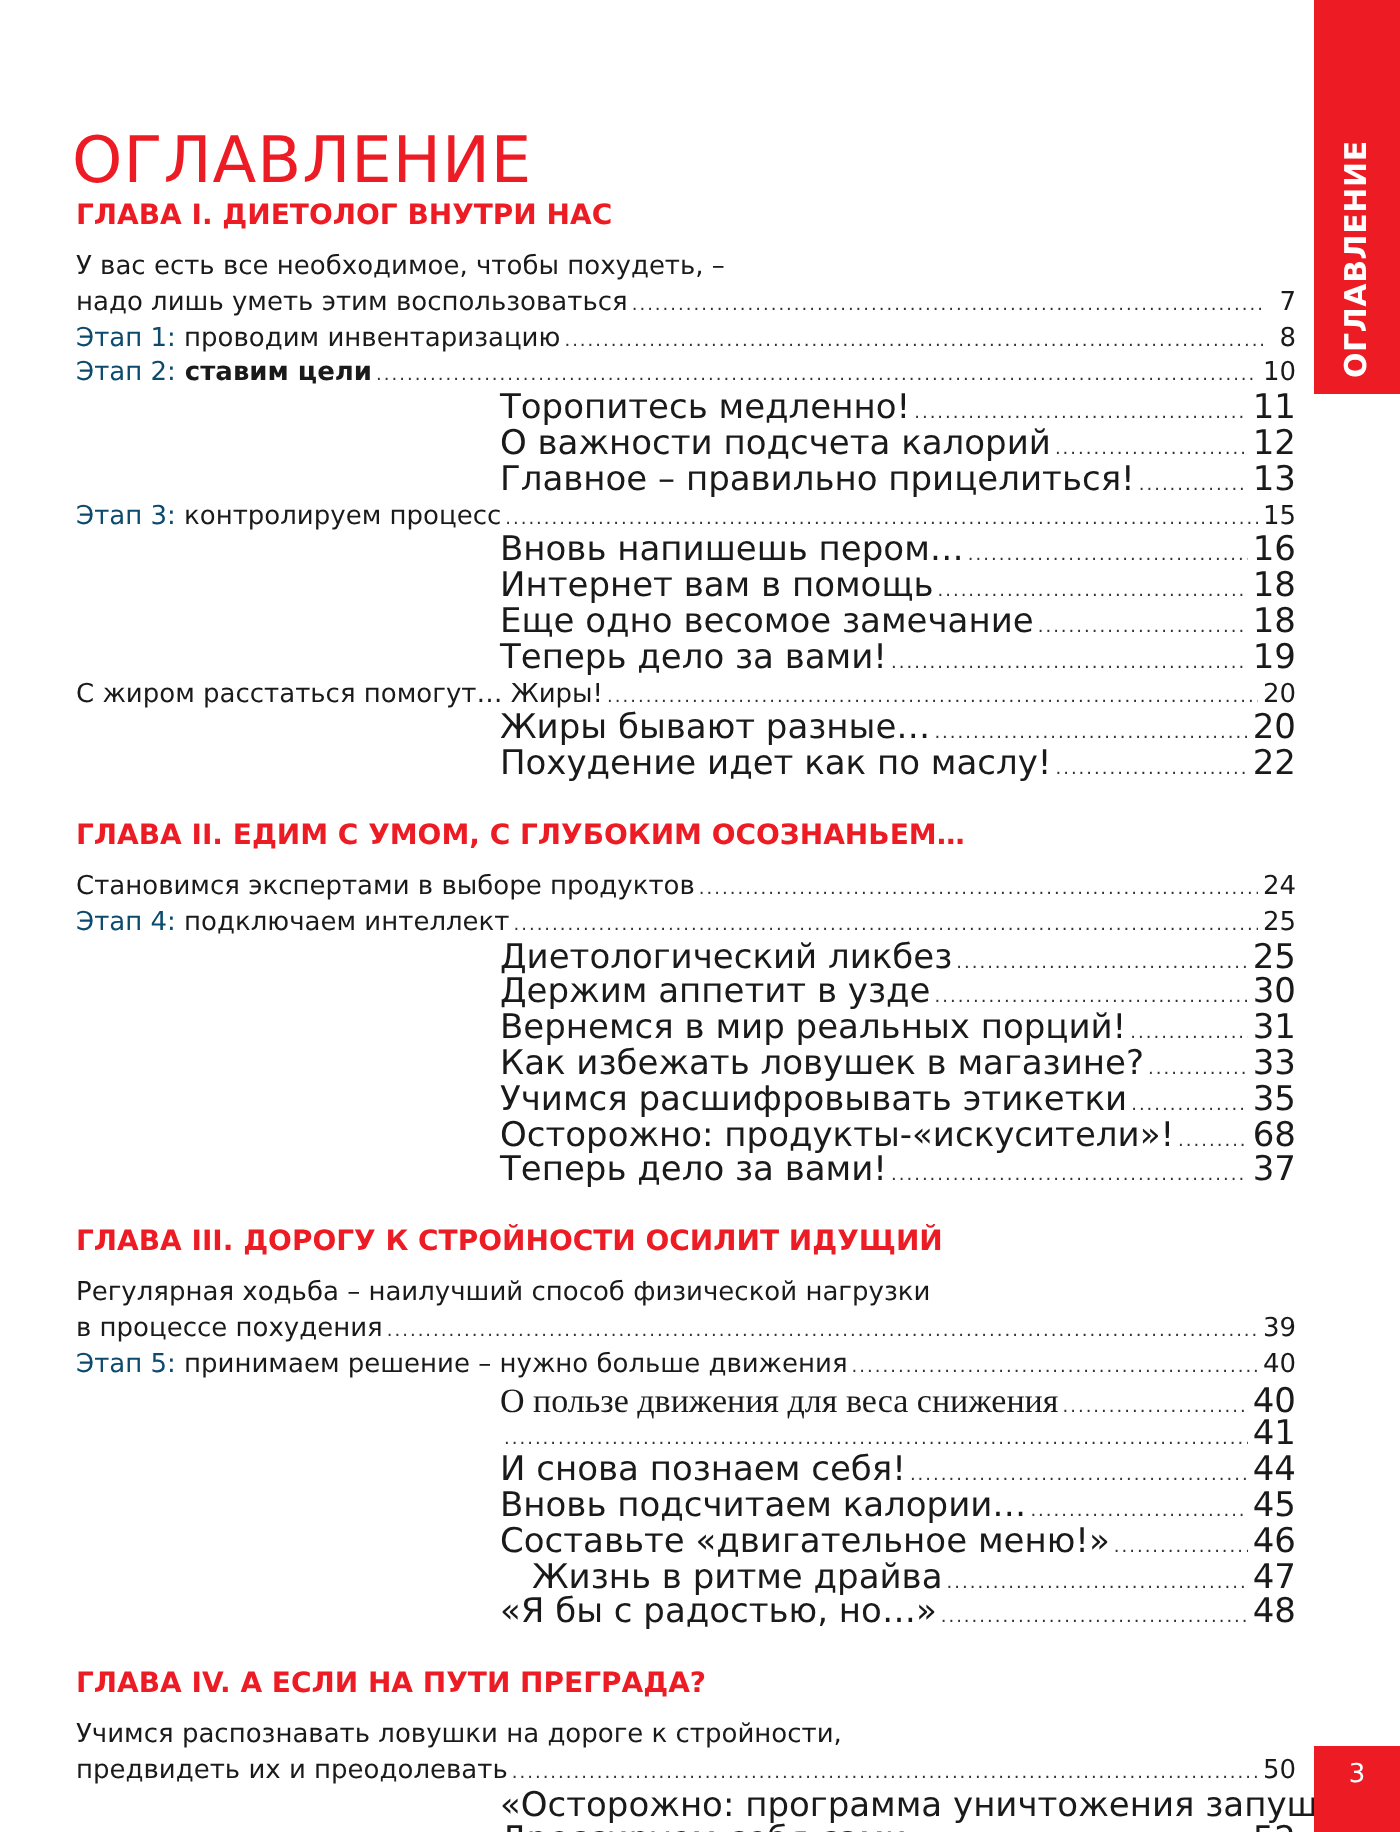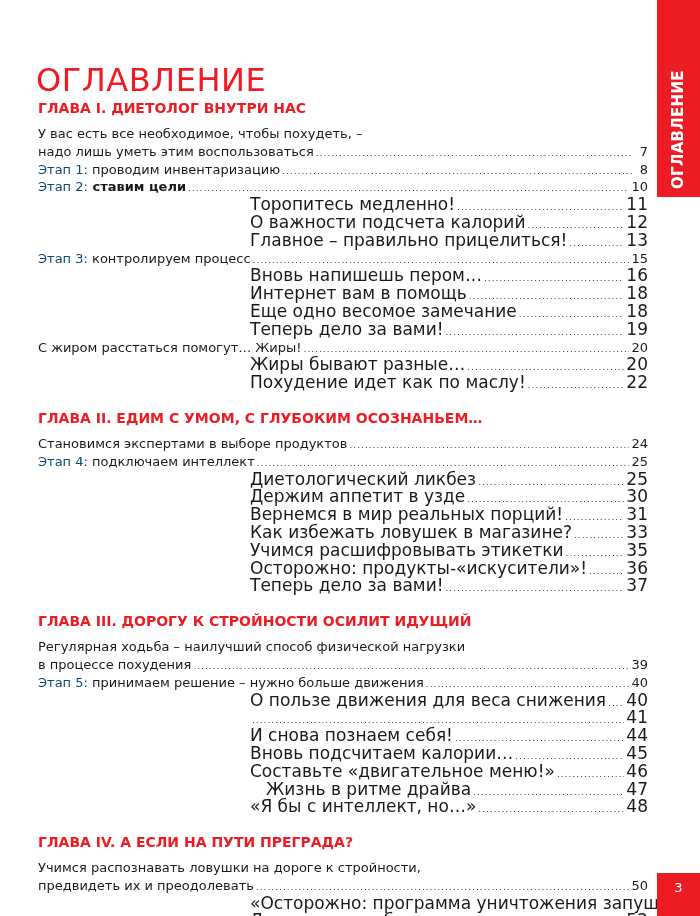--- a/index.html
+++ b/index.html
@@ -171,21 +171,21 @@
         <span class="page">33</span>
       </div>
       <div class="row sub">
         <span class="label-wrap"><span style="white-space: pre;">Учимся расшифровывать этикетки</span></span>
         <span class="dots"></span>
         <span class="page">35</span>
       </div>
       <div class="row sub">
         <span class="label-wrap"><span style="white-space: pre;">Осторожно: продукты-«искусители»!</span></span>
         <span class="dots"></span>
-        <span class="page">36</span>
+        <span class="page">68</span>
       </div>
       <div class="row sub">
         <span class="label-wrap"><span style="white-space: pre;">Теперь дело за вами!</span></span>
         <span class="dots"></span>
         <span class="page">37</span>
       </div>
     </div>
     <div class="chapter">
       <div class="chapter-title">ГЛАВА III. ДОРОГУ К СТРОЙНОСТИ ОСИЛИТ ИДУЩИЙ</div>
       <div class="row main line-only">
@@ -195,21 +195,21 @@
         <span class="label-wrap"><span style="white-space: pre;">в процессе похудения</span></span>
         <span class="dots"></span>
         <span class="page">39</span>
       </div>
       <div class="row main">
         <span class="label-wrap"><span class="stage">Этап 5:</span><span style="white-space: pre;"> принимаем решение – нужно больше движения</span></span>
         <span class="dots"></span>
         <span class="page">40</span>
       </div>
       <div class="row sub">
-        <span class="label-wrap"><span style="white-space: pre;">О пользе движения для веса снижения</span></span>
+        <span class="label-wrap"><span style="white-space: pre; font-family: Liberation Serif, serif;">О пользе движения для веса снижения</span></span>
         <span class="dots"></span>
         <span class="page">40</span>
       </div>
       <div class="row sub">
         <span class="dots"></span>
         <span class="page">41</span>
       </div>
       <div class="row sub">
         <span class="label-wrap"><span style="white-space: pre;">И снова познаем себя!</span></span>
         <span class="dots"></span>
@@ -224,21 +224,21 @@
         <span class="label-wrap"><span style="white-space: pre;">Составьте «двигательное меню!»</span></span>
         <span class="dots"></span>
         <span class="page">46</span>
       </div>
       <div class="row sub">
         <span class="label-wrap"><span style="white-space: pre; margin-left: 16px;">Жизнь в ритме драйва</span></span>
         <span class="dots"></span>
         <span class="page">47</span>
       </div>
       <div class="row sub">
-        <span class="label-wrap"><span style="white-space: pre;">«Я бы с интеллект, но…»</span></span>
+        <span class="label-wrap"><span style="white-space: pre;">«Я бы с радостью, но…»</span></span>
         <span class="dots"></span>
         <span class="page">48</span>
       </div>
     </div>
     <div class="chapter">
       <div class="chapter-title">ГЛАВА IV. А ЕСЛИ НА ПУТИ ПРЕГРАДА?</div>
       <div class="row main line-only">
         <span>Учимся распознавать ловушки на дороге к стройности,</span>
       </div>
       <div class="row main">

